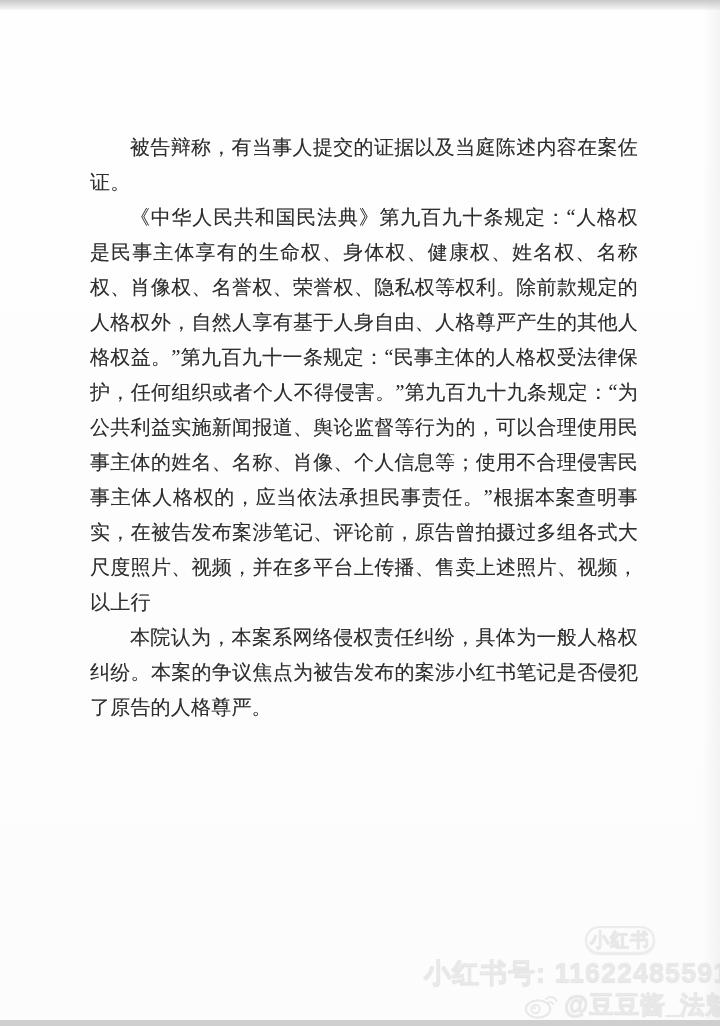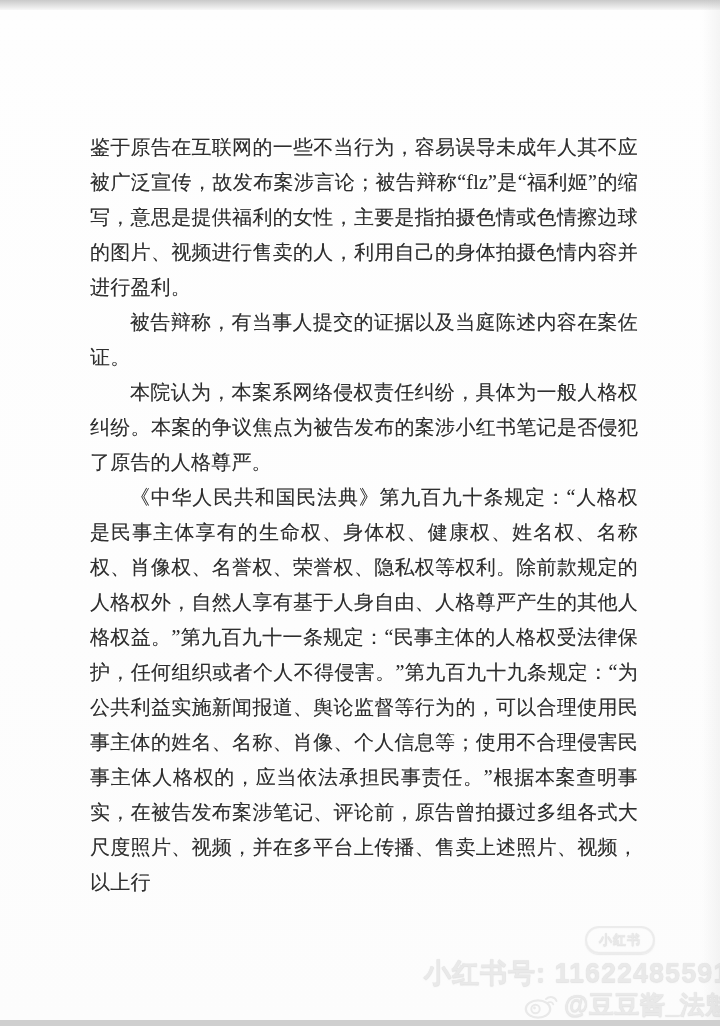--- a/index.html
+++ b/index.html
@@ -70,21 +70,21 @@
     left: 585px;
     top: 926px;
     width: 66px;
     height: 24px;
     border: 2px solid #ececec;
     border-radius: 14px;
     box-shadow: 0 1px 1px rgba(215,215,215,0.5), inset 0 0 1px #e2e2e2;
     display: flex;
     align-items: center;
     justify-content: center;
-    font-size: 13px;
+    font-size: 19px;
     letter-spacing: 1px;
   }
   .xhs-id {
     left: 424px;
     top: 955px;
     font-size: 27px;
     letter-spacing: 1px;
   }
   .weibo-line {
     left: 524px;
@@ -104,24 +104,23 @@
   }
 </style>
 </head>
 <body>
 
 <div class="photo">
 
   <div class="edge-strip-top"></div>
 
   <div class="doc-text">
-    <p>鉴于原告在互联网的一些不当行为，容易误导未成年人其不应被广泛宣传，故发布案涉言论；被告辩称“flz”是“福利姬”的缩写，意思是提供福利的女性，主要是指拍摄色情或色情擦边球的图片、视频进行售卖的人，利用自己的身体拍摄色情内容并进行盈利。</p>
     <p class="indent">被告辩称，有当事人提交的证据以及当庭陈述内容在案佐证。</p>
+    <p class="indent">《中华人民共和国民法典》第九百九十条规定：“人格权是民事主体享有的生命权、身体权、健康权、姓名权、名称权、肖像权、名誉权、荣誉权、隐私权等权利。除前款规定的人格权外，自然人享有基于人身自由、人格尊严产生的其他人格权益。”第九百九十一条规定：“民事主体的人格权受法律保护，任何组织或者个人不得侵害。”第九百九十九条规定：“为公共利益实施新闻报道、舆论监督等行为的，可以合理使用民事主体的姓名、名称、肖像、个人信息等；使用不合理侵害民事主体人格权的，应当依法承担民事责任。”根据本案查明事实，在被告发布案涉笔记、评论前，原告曾拍摄过多组各式大尺度照片、视频，并在多平台上传播、售卖上述照片、视频，以上行</p>
     <p class="indent">本院认为，本案系网络侵权责任纠纷，具体为一般人格权纠纷。本案的争议焦点为被告发布的案涉小红书笔记是否侵犯了原告的人格尊严。</p>
-    <p class="indent">《中华人民共和国民法典》第九百九十条规定：“人格权是民事主体享有的生命权、身体权、健康权、姓名权、名称权、肖像权、名誉权、荣誉权、隐私权等权利。除前款规定的人格权外，自然人享有基于人身自由、人格尊严产生的其他人格权益。”第九百九十一条规定：“民事主体的人格权受法律保护，任何组织或者个人不得侵害。”第九百九十九条规定：“为公共利益实施新闻报道、舆论监督等行为的，可以合理使用民事主体的姓名、名称、肖像、个人信息等；使用不合理侵害民事主体人格权的，应当依法承担民事责任。”根据本案查明事实，在被告发布案涉笔记、评论前，原告曾拍摄过多组各式大尺度照片、视频，并在多平台上传播、售卖上述照片、视频，以上行</p>
   </div>
 
   <div class="wm xhs-badge">
     <span>小红书</span>
   </div>
 
   <div class="wm xhs-id">小红书号: 11622485591</div>
 
   <div class="wm weibo-line">
     <svg class="weibo-icon-svg" viewBox="0 0 36 30" fill="none" xmlns="http://www.w3.org/2000/svg">

